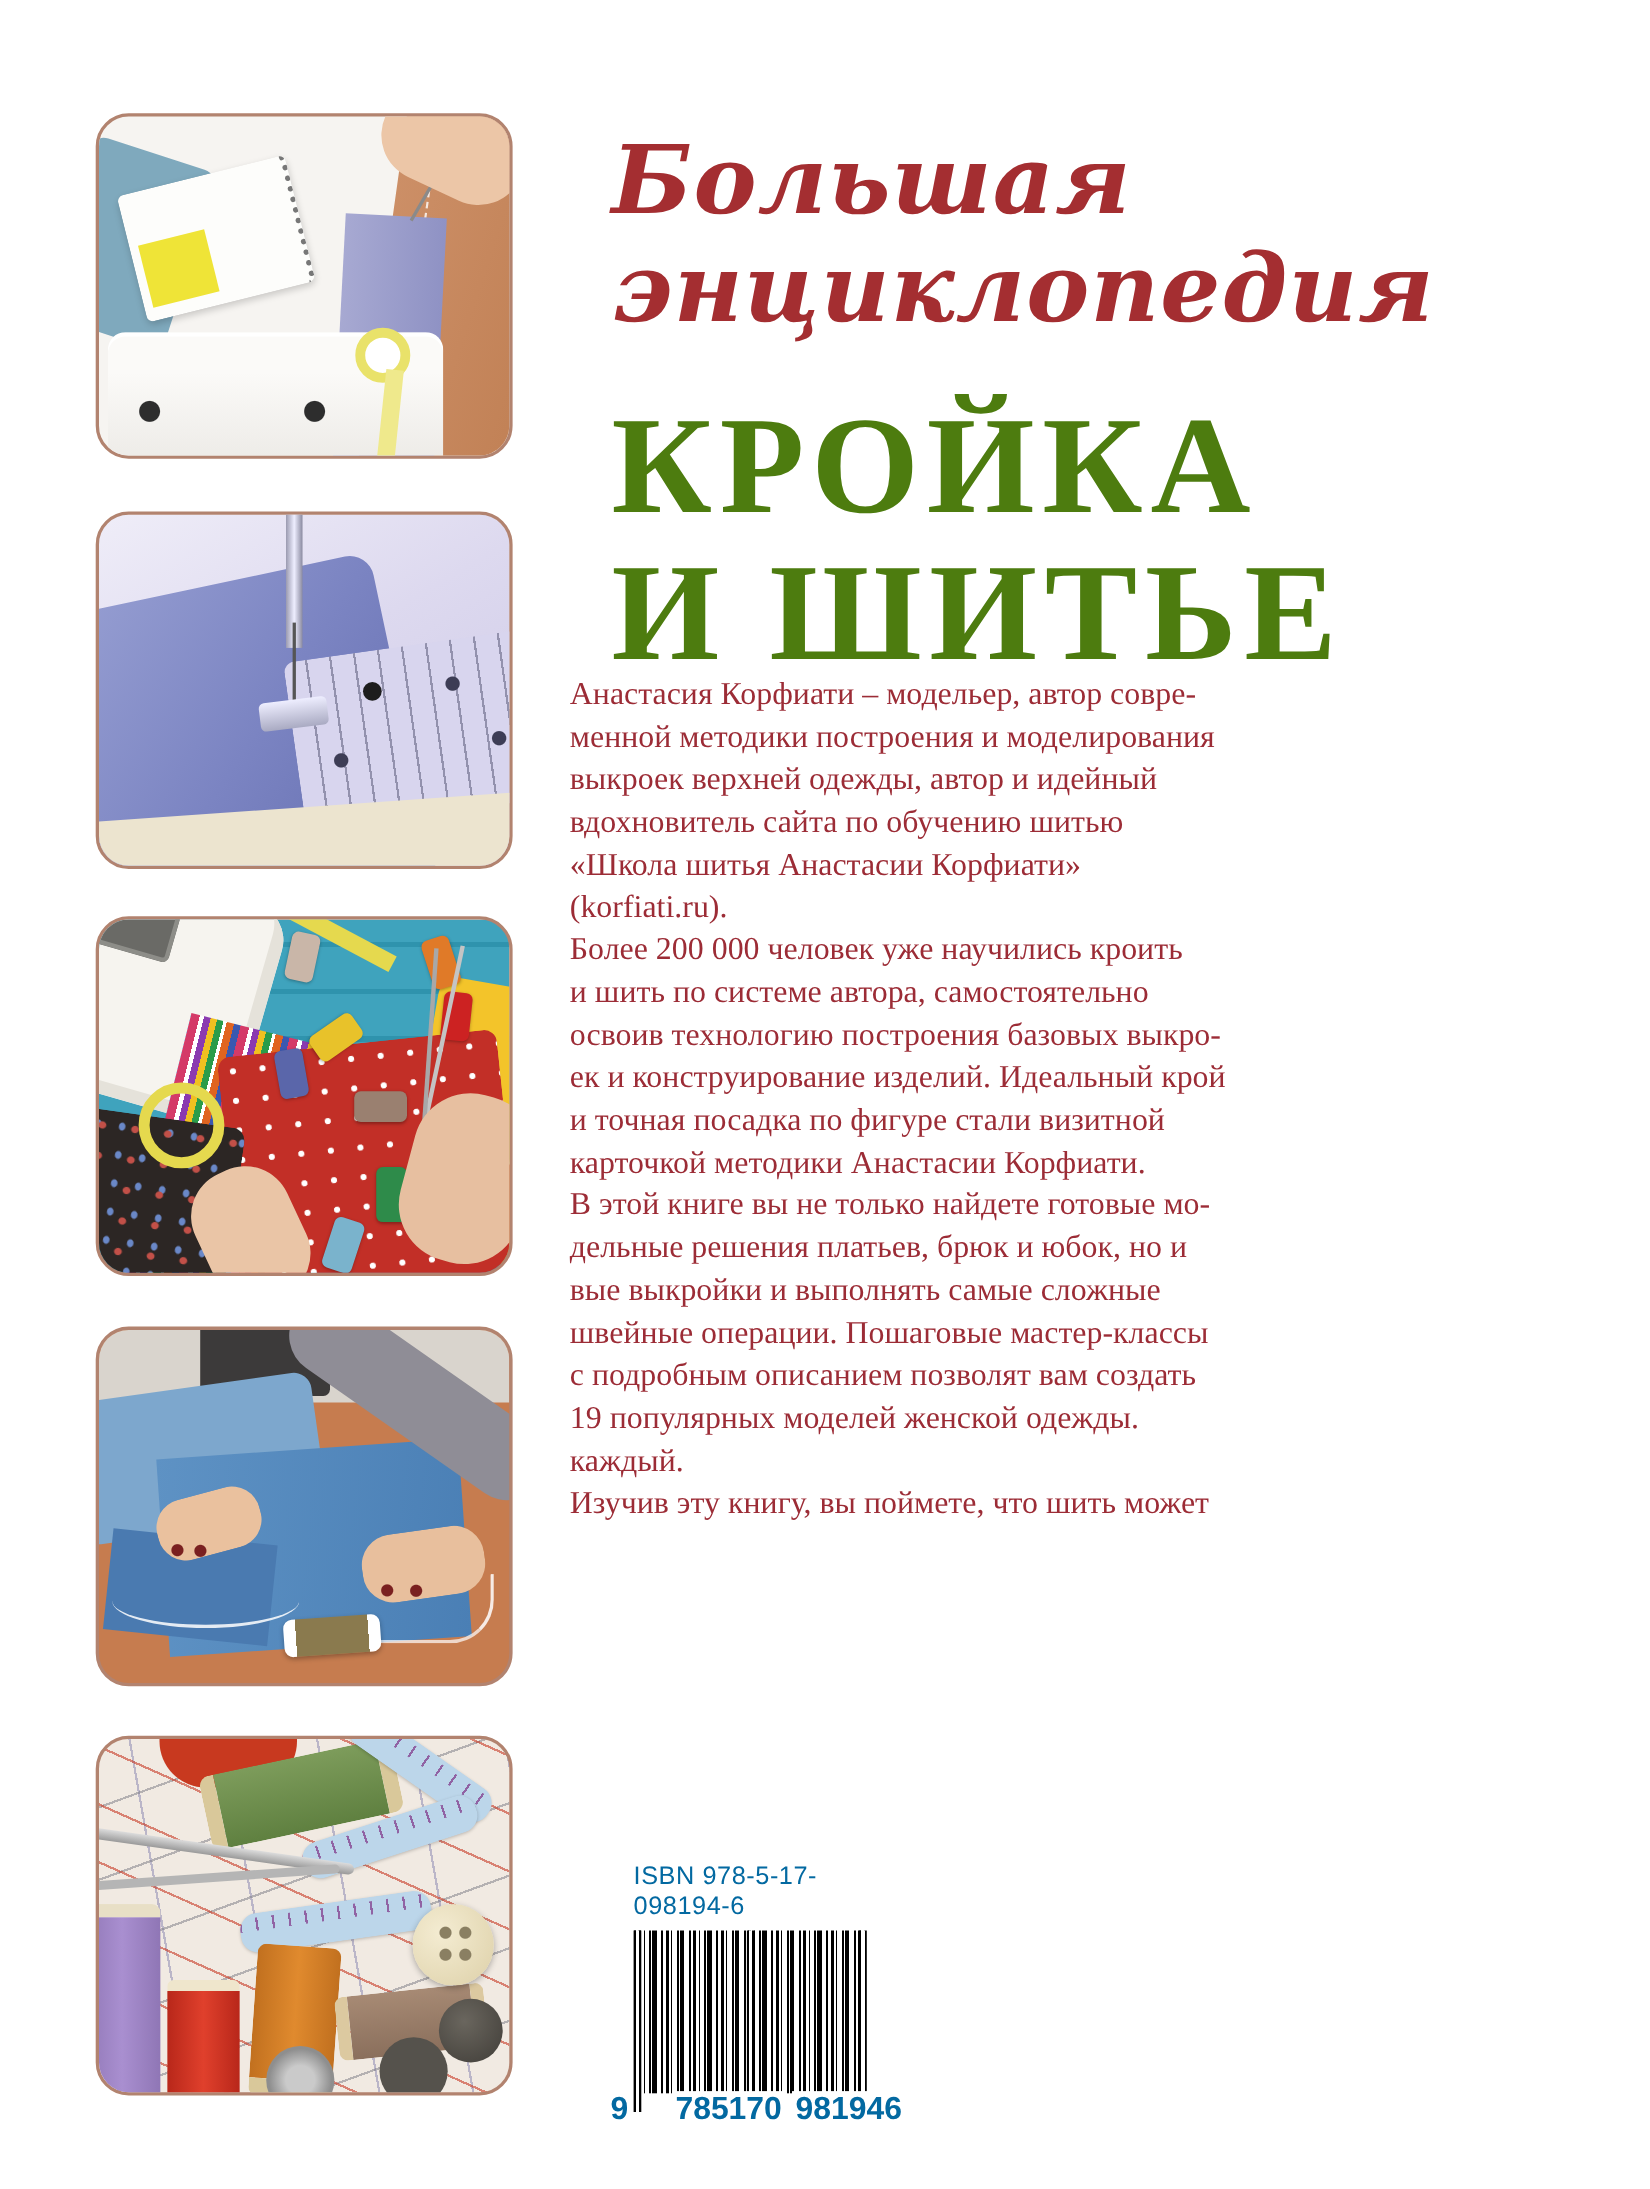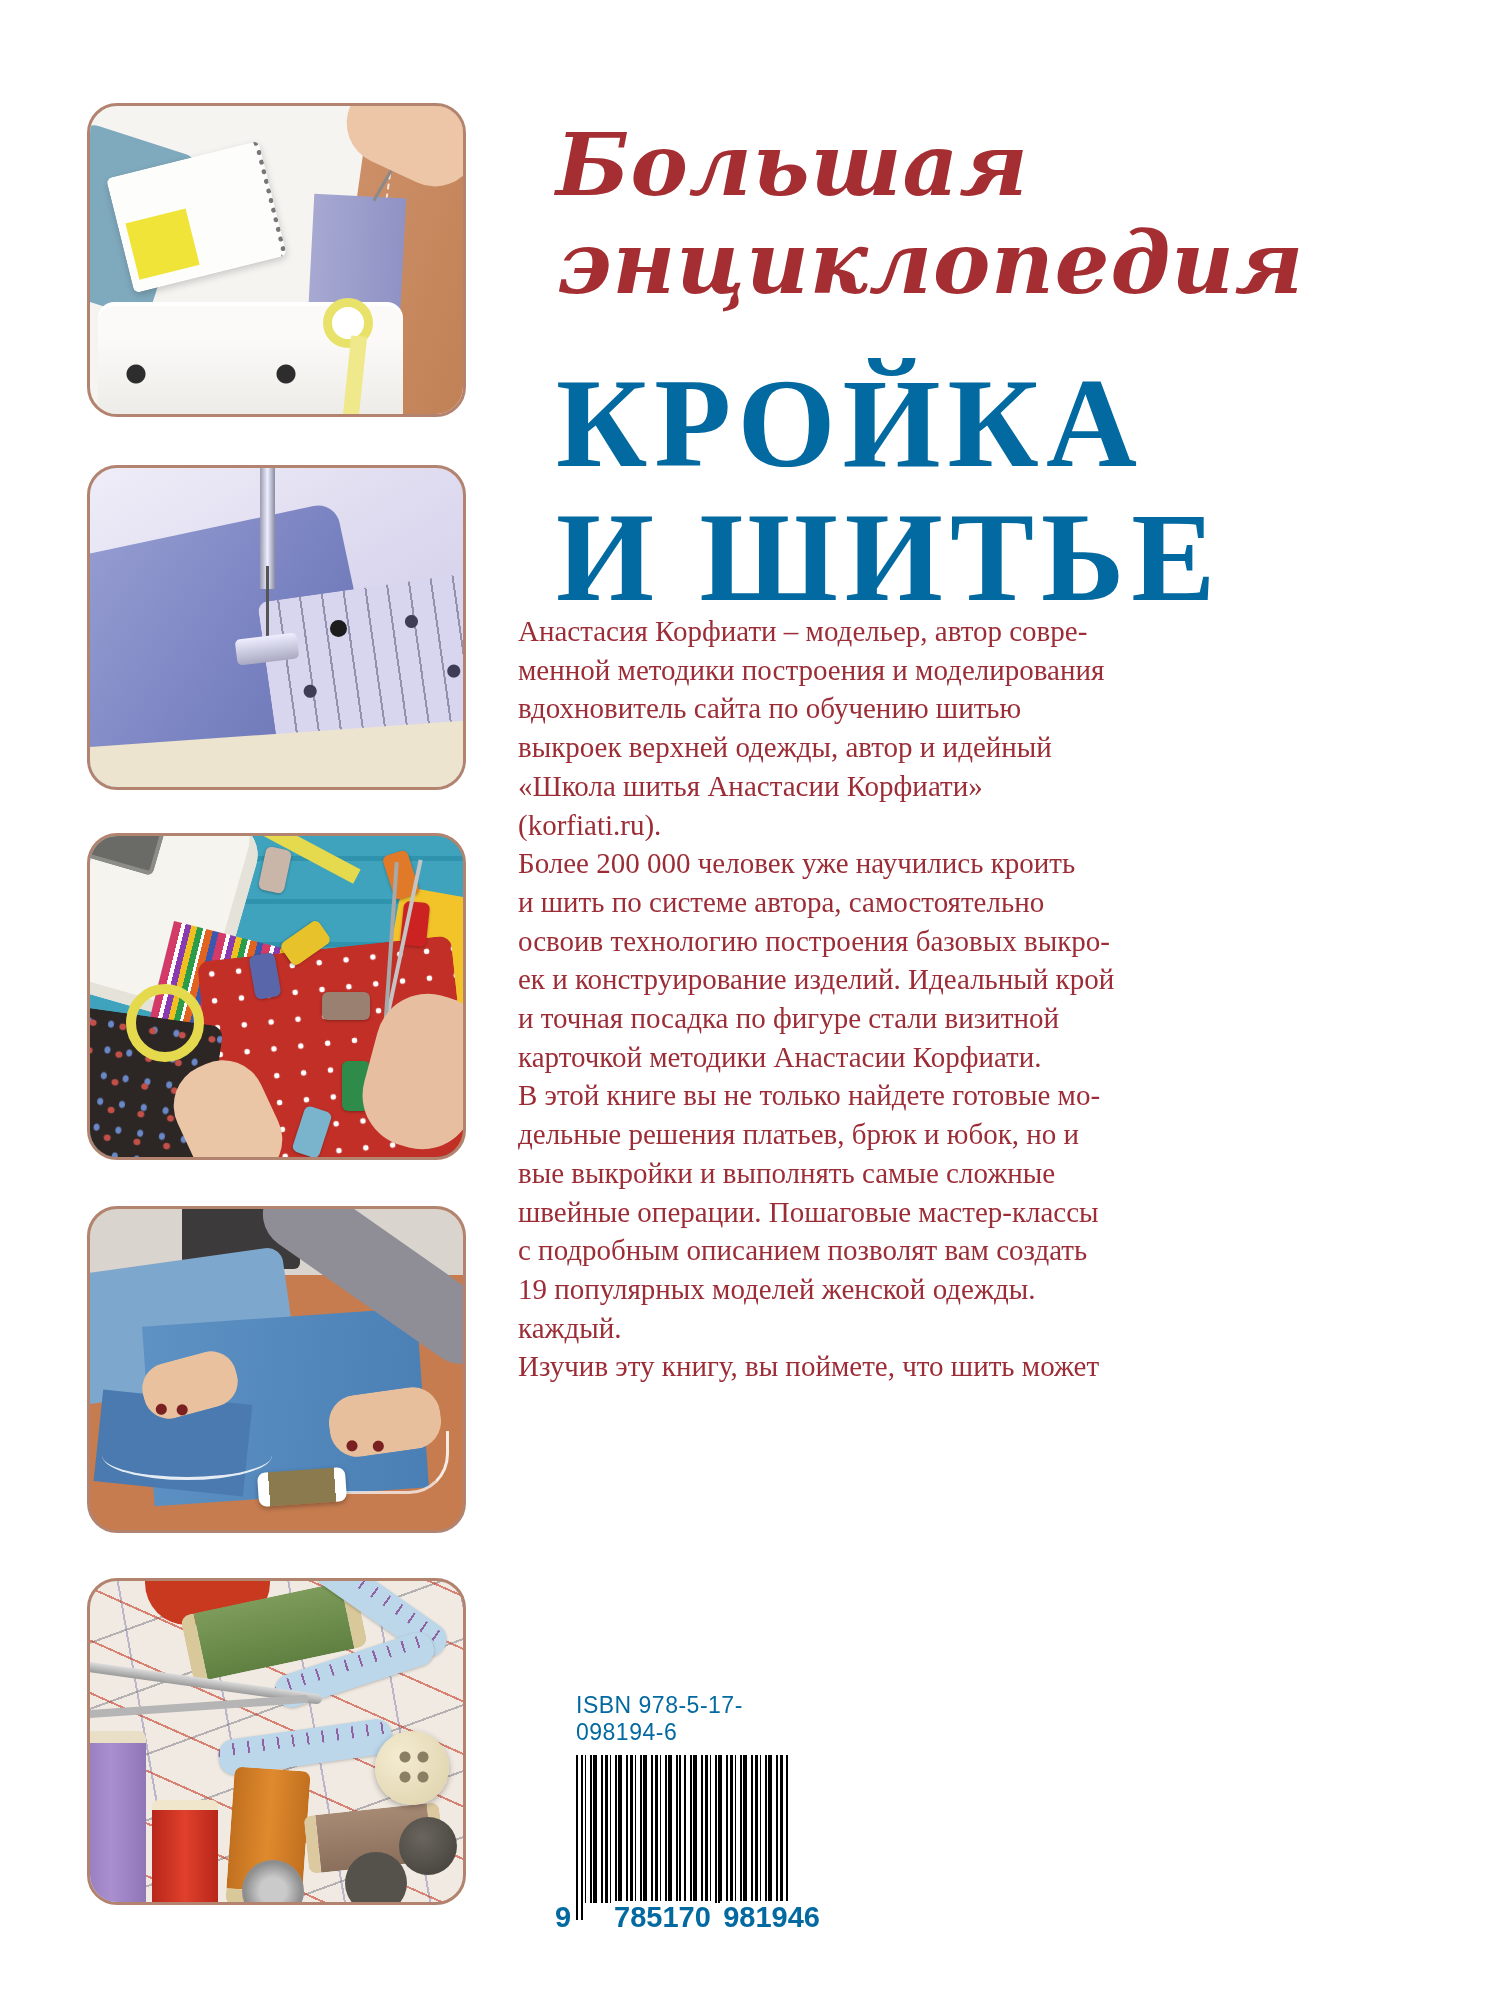--- a/index.html
+++ b/index.html
@@ -242,30 +242,30 @@
     <div class="p5-metal1"></div>
     <div class="p5-metal2"></div>
     <div class="p5-bobbin"></div>
   </figure>
 
   <h1 class="series-title" style="color: rgb(164, 46, 49);">
     <span>Большая</span><br>
     <span>энциклопедия</span>
   </h1>
 
-  <h2 class="main-title" style="color: #0369a1;">
+  <h2 class="main-title" style="color: #4d7c0f;">
     <span>КРОЙКА</span><br>
     <span>И ШИТЬЕ</span>
   </h2>
 
   <div class="annotation" style="color: rgb(156, 44, 54);">
     <div>Анастасия Корфиати – модельер, автор совре-</div>
     <div>менной методики построения и моделирования</div>
+    <div>выкроек верхней одежды, автор и идейный</div>
     <div>вдохновитель сайта по обучению шитью</div>
-    <div>выкроек верхней одежды, автор и идейный</div>
     <div>«Школа шитья Анастасии Корфиати»</div>
     <div>(korfiati.ru).</div>
     <div>Более 200 000 человек уже научились кроить</div>
     <div>и шить по системе автора, самостоятельно</div>
     <div>освоив технологию построения базовых выкро-</div>
     <div>ек и конструирование изделий. Идеальный крой</div>
     <div>и точная посадка по фигуре стали визитной</div>
     <div>карточкой методики Анастасии Корфиати.</div>
     <div>В этой книге вы не только найдете готовые мо-</div>
     <div>дельные решения платьев, брюк и юбок, но и</div>

